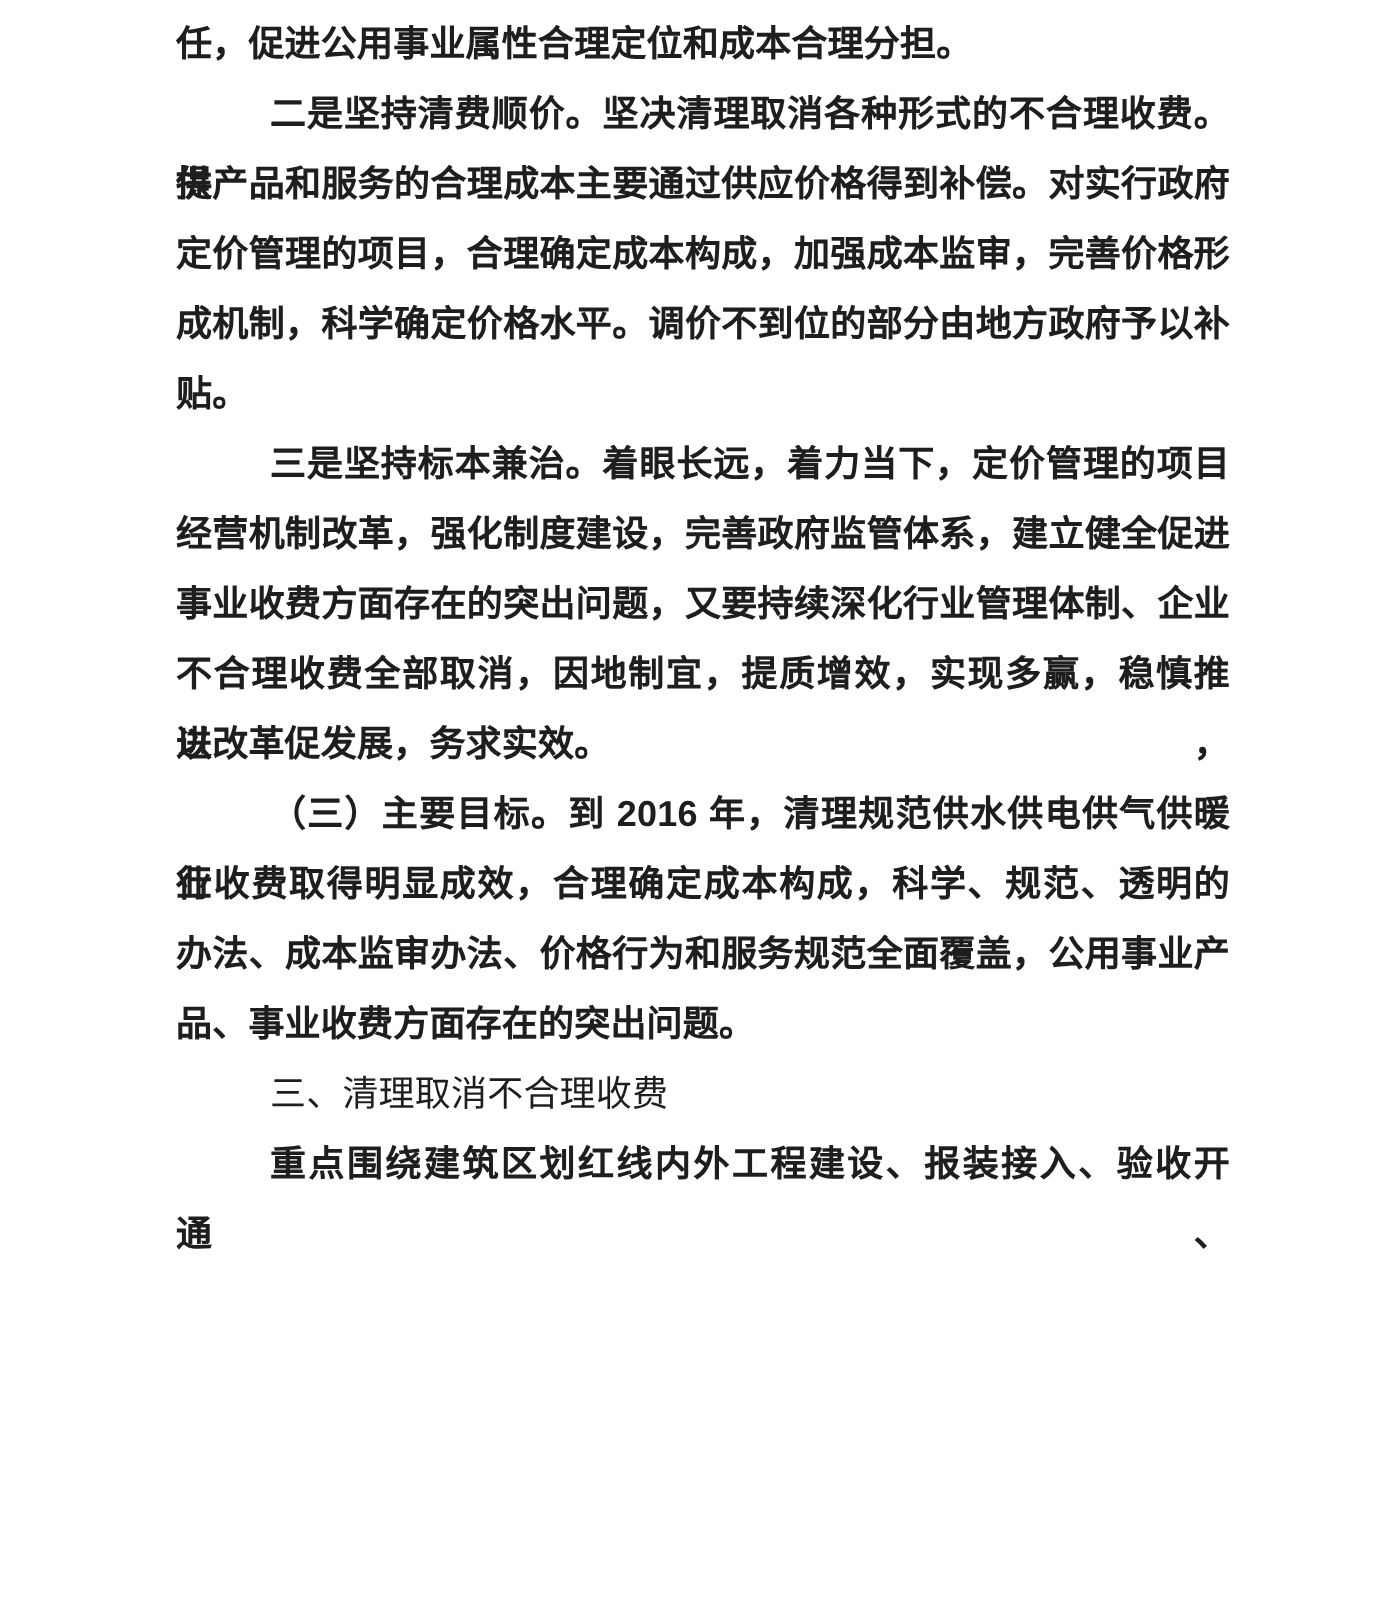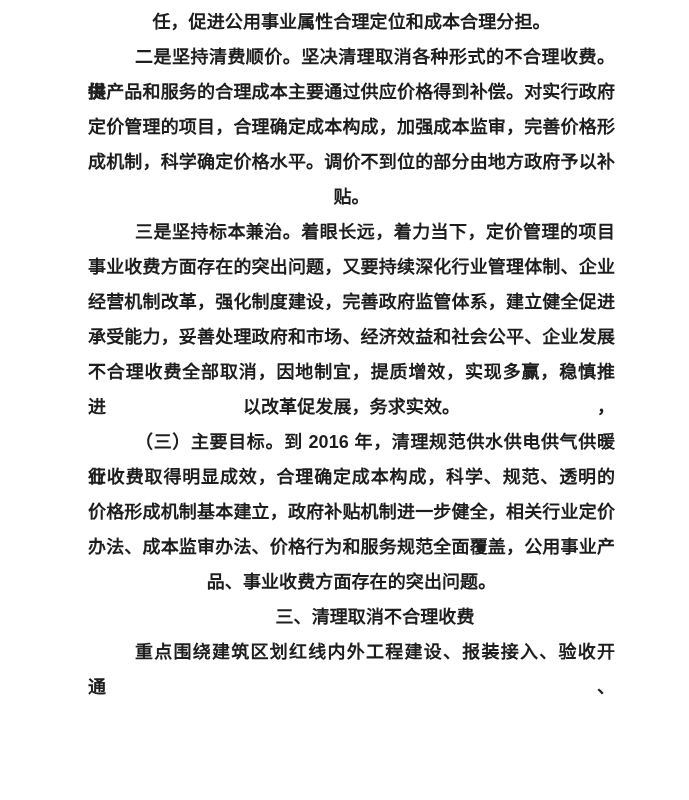--- a/index.html
+++ b/index.html
@@ -24,53 +24,51 @@
     left: 88px;
     top: 5px;
     width: 527px;
   }
   .line {
     height: 35px;
     line-height: 35px;
     font-size: 18px;
     font-weight: 600;
     color: #1e1e1e;
-    text-align: center;
+    text-align: left;
     letter-spacing: 0.1px;
   }
   .line.indent {
     text-indent: 47px;
   }
   .line.justify {
     text-align: justify;
     text-align-last: justify;
     text-justify: inter-character;
   }
   .line.heading {
-    font-weight: 700;
+    font-weight: 400;
   }
 </style>
 </head>
 <body>
 
 <div class="page">
   <div class="doc" style="color: rgb(30, 30, 30);">
       <div class="line">任，促进公用事业属性合理定位和成本合理分担。</div>
       <div class="line indent justify">二是坚持清费顺价。坚决清理取消各种形式的不合理收费。提</div>
       <div class="line justify">供产品和服务的合理成本主要通过供应价格得到补偿。对实行政府</div>
       <div class="line justify">定价管理的项目，合理确定成本构成，加强成本监审，完善价格形</div>
       <div class="line justify">成机制，科学确定价格水平。调价不到位的部分由地方政府予以补</div>
       <div class="line">贴。</div>
       <div class="line indent justify">三是坚持标本兼治。着眼长远，着力当下，定价管理的项目</div>
+      <div class="line justify">经营机制改革，强化制度建设，完善政府监管体系，建立健全促进</div>
       <div class="line justify">事业收费方面存在的突出问题，又要持续深化行业管理体制、企业</div>
-      <div class="line justify">经营机制改革，强化制度建设，完善政府监管体系，建立健全促进</div>
-      <div class="line justify">承受能力，妥善处理政府和市场、经济效益和社会公平、企业发展</div>
       <div class="line justify">不合理收费全部取消，因地制宜，提质增效，实现多赢，稳慎推进，</div>
       <div class="line">以改革促发展，务求实效。</div>
       <div class="line indent justify">（三）主要目标。到 2016 年，清理规范供水供电供气供暖行</div>
       <div class="line justify">业收费取得明显成效，合理确定成本构成，科学、规范、透明的</div>
-      <div class="line justify">价格形成机制基本建立，政府补贴机制进一步健全，相关行业定价</div>
       <div class="line justify">办法、成本监审办法、价格行为和服务规范全面覆盖，公用事业产</div>
       <div class="line">品、事业收费方面存在的突出问题。</div>
       <div class="line indent heading">三、清理取消不合理收费</div>
       <div class="line indent justify">重点围绕建筑区划红线内外工程建设、报装接入、验收开通、</div>
     </div>
 </div>
 
 </body></html>

